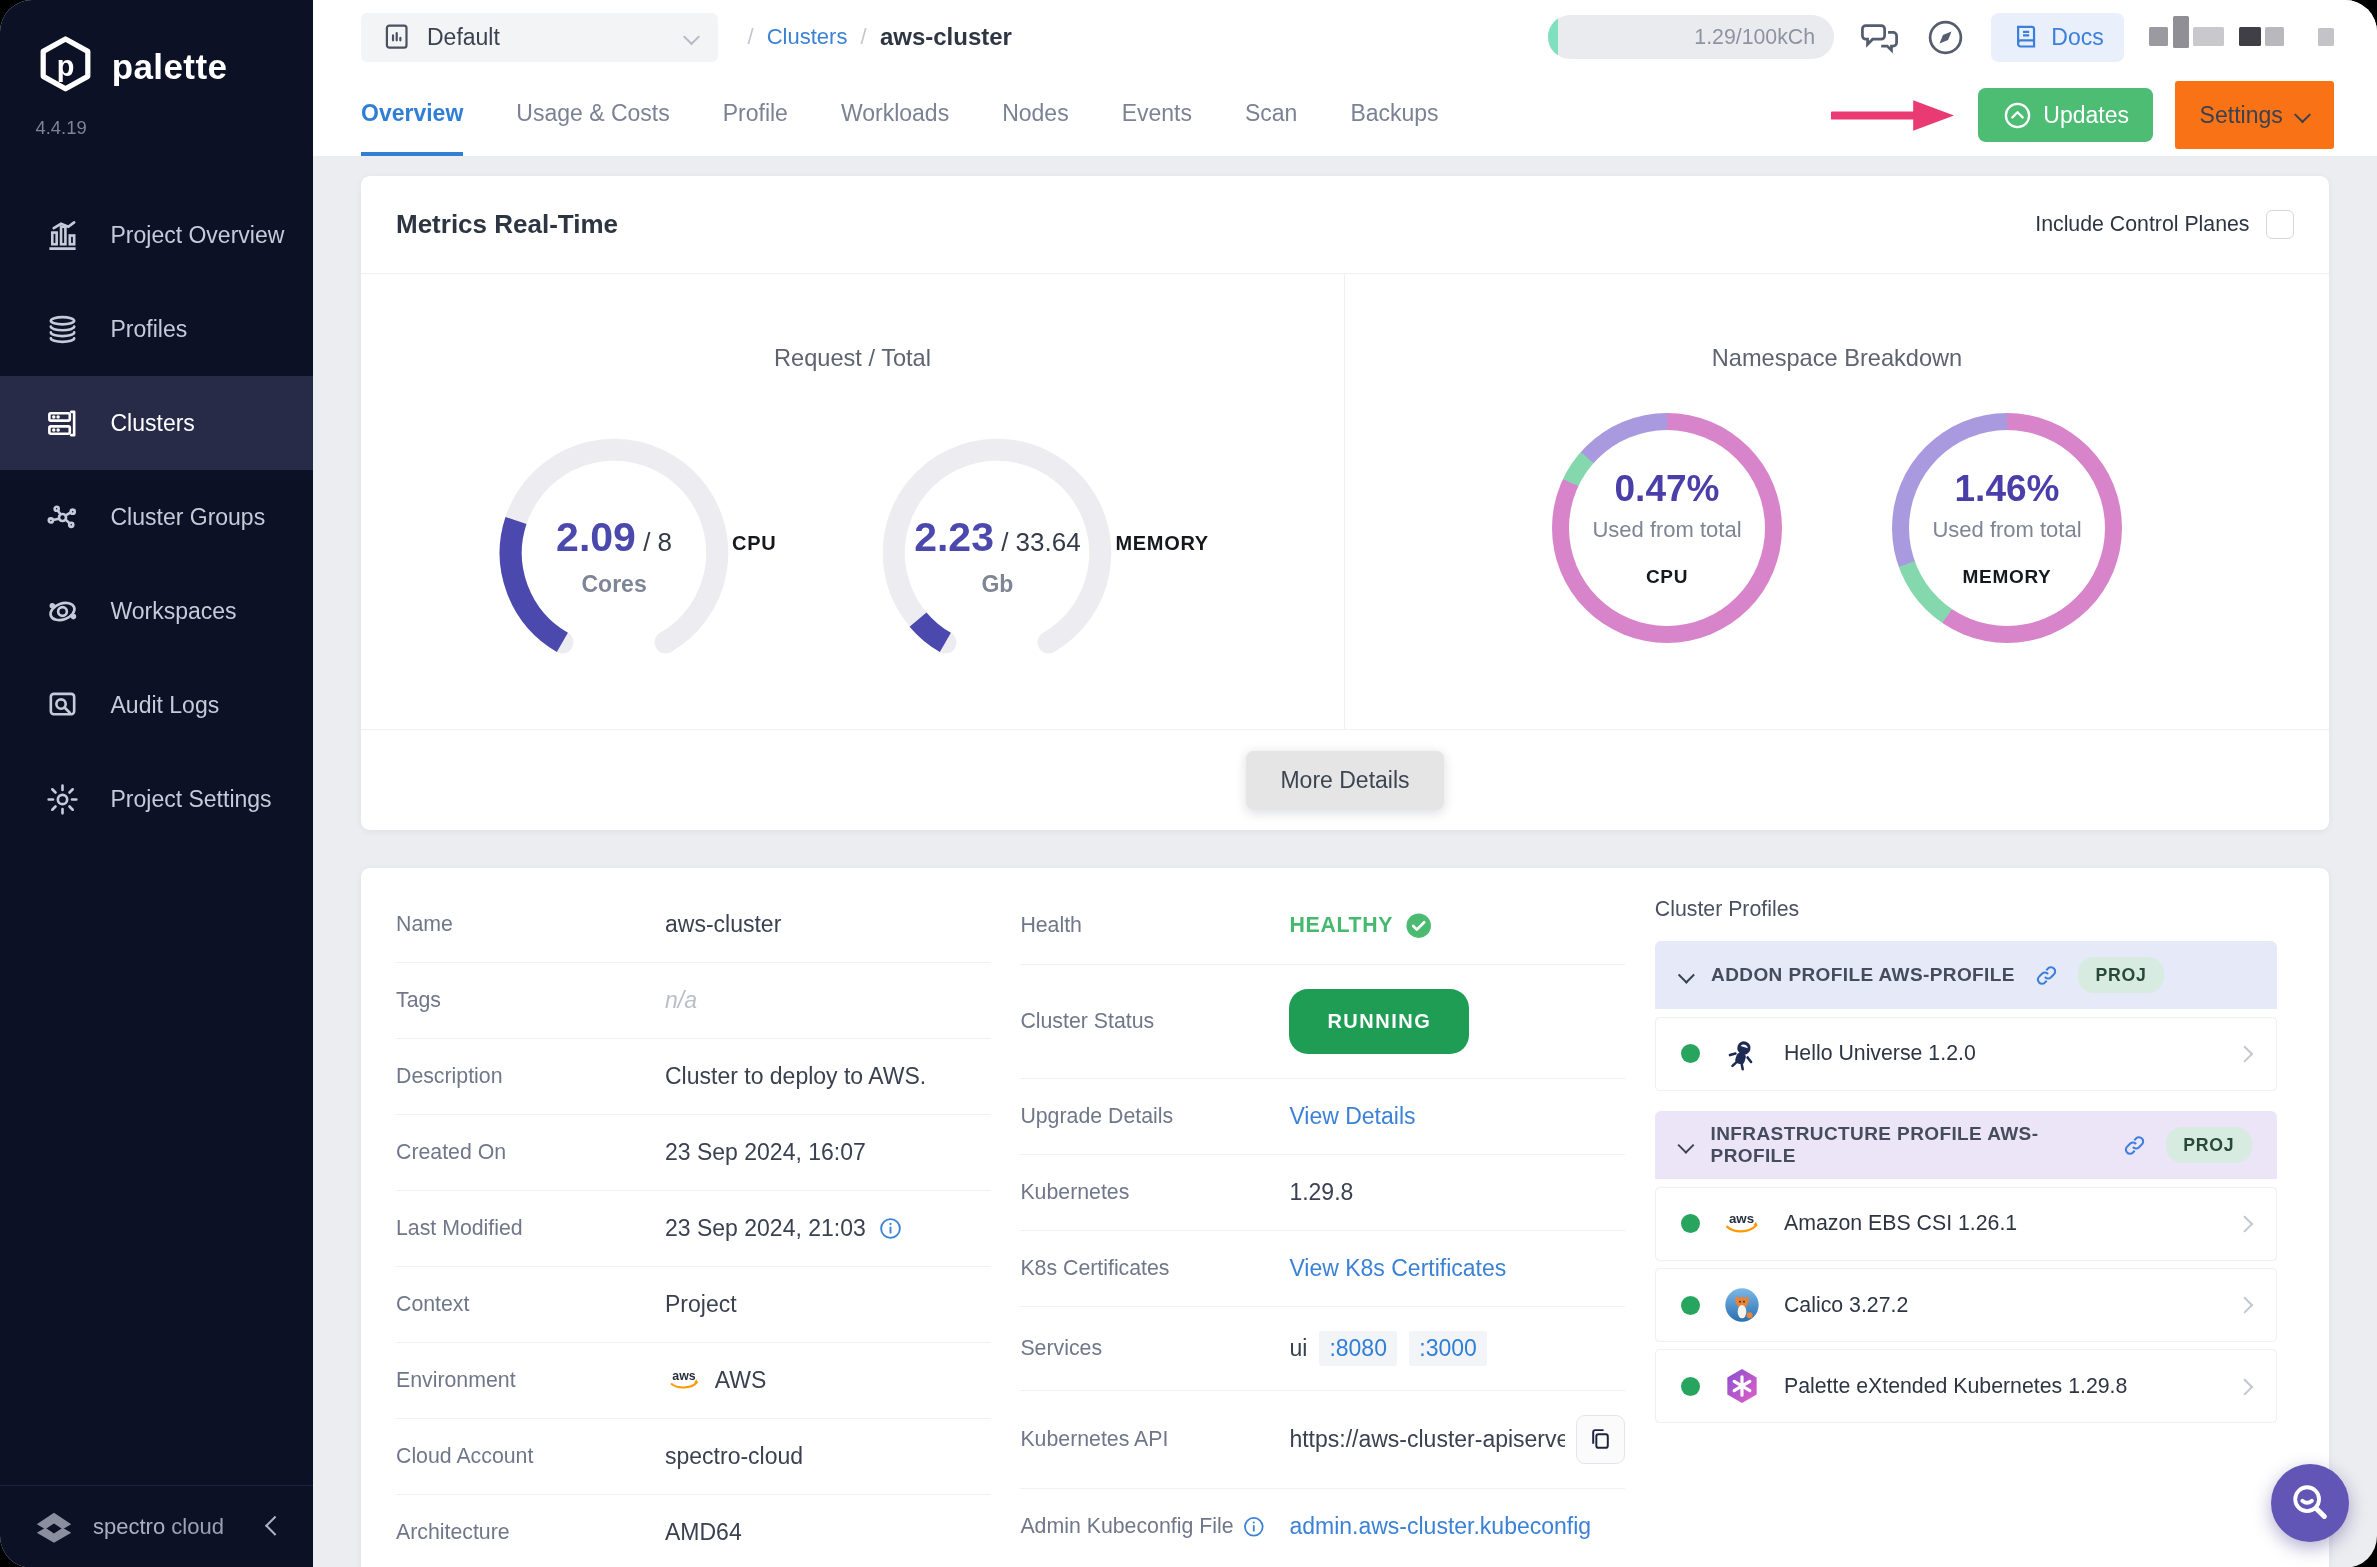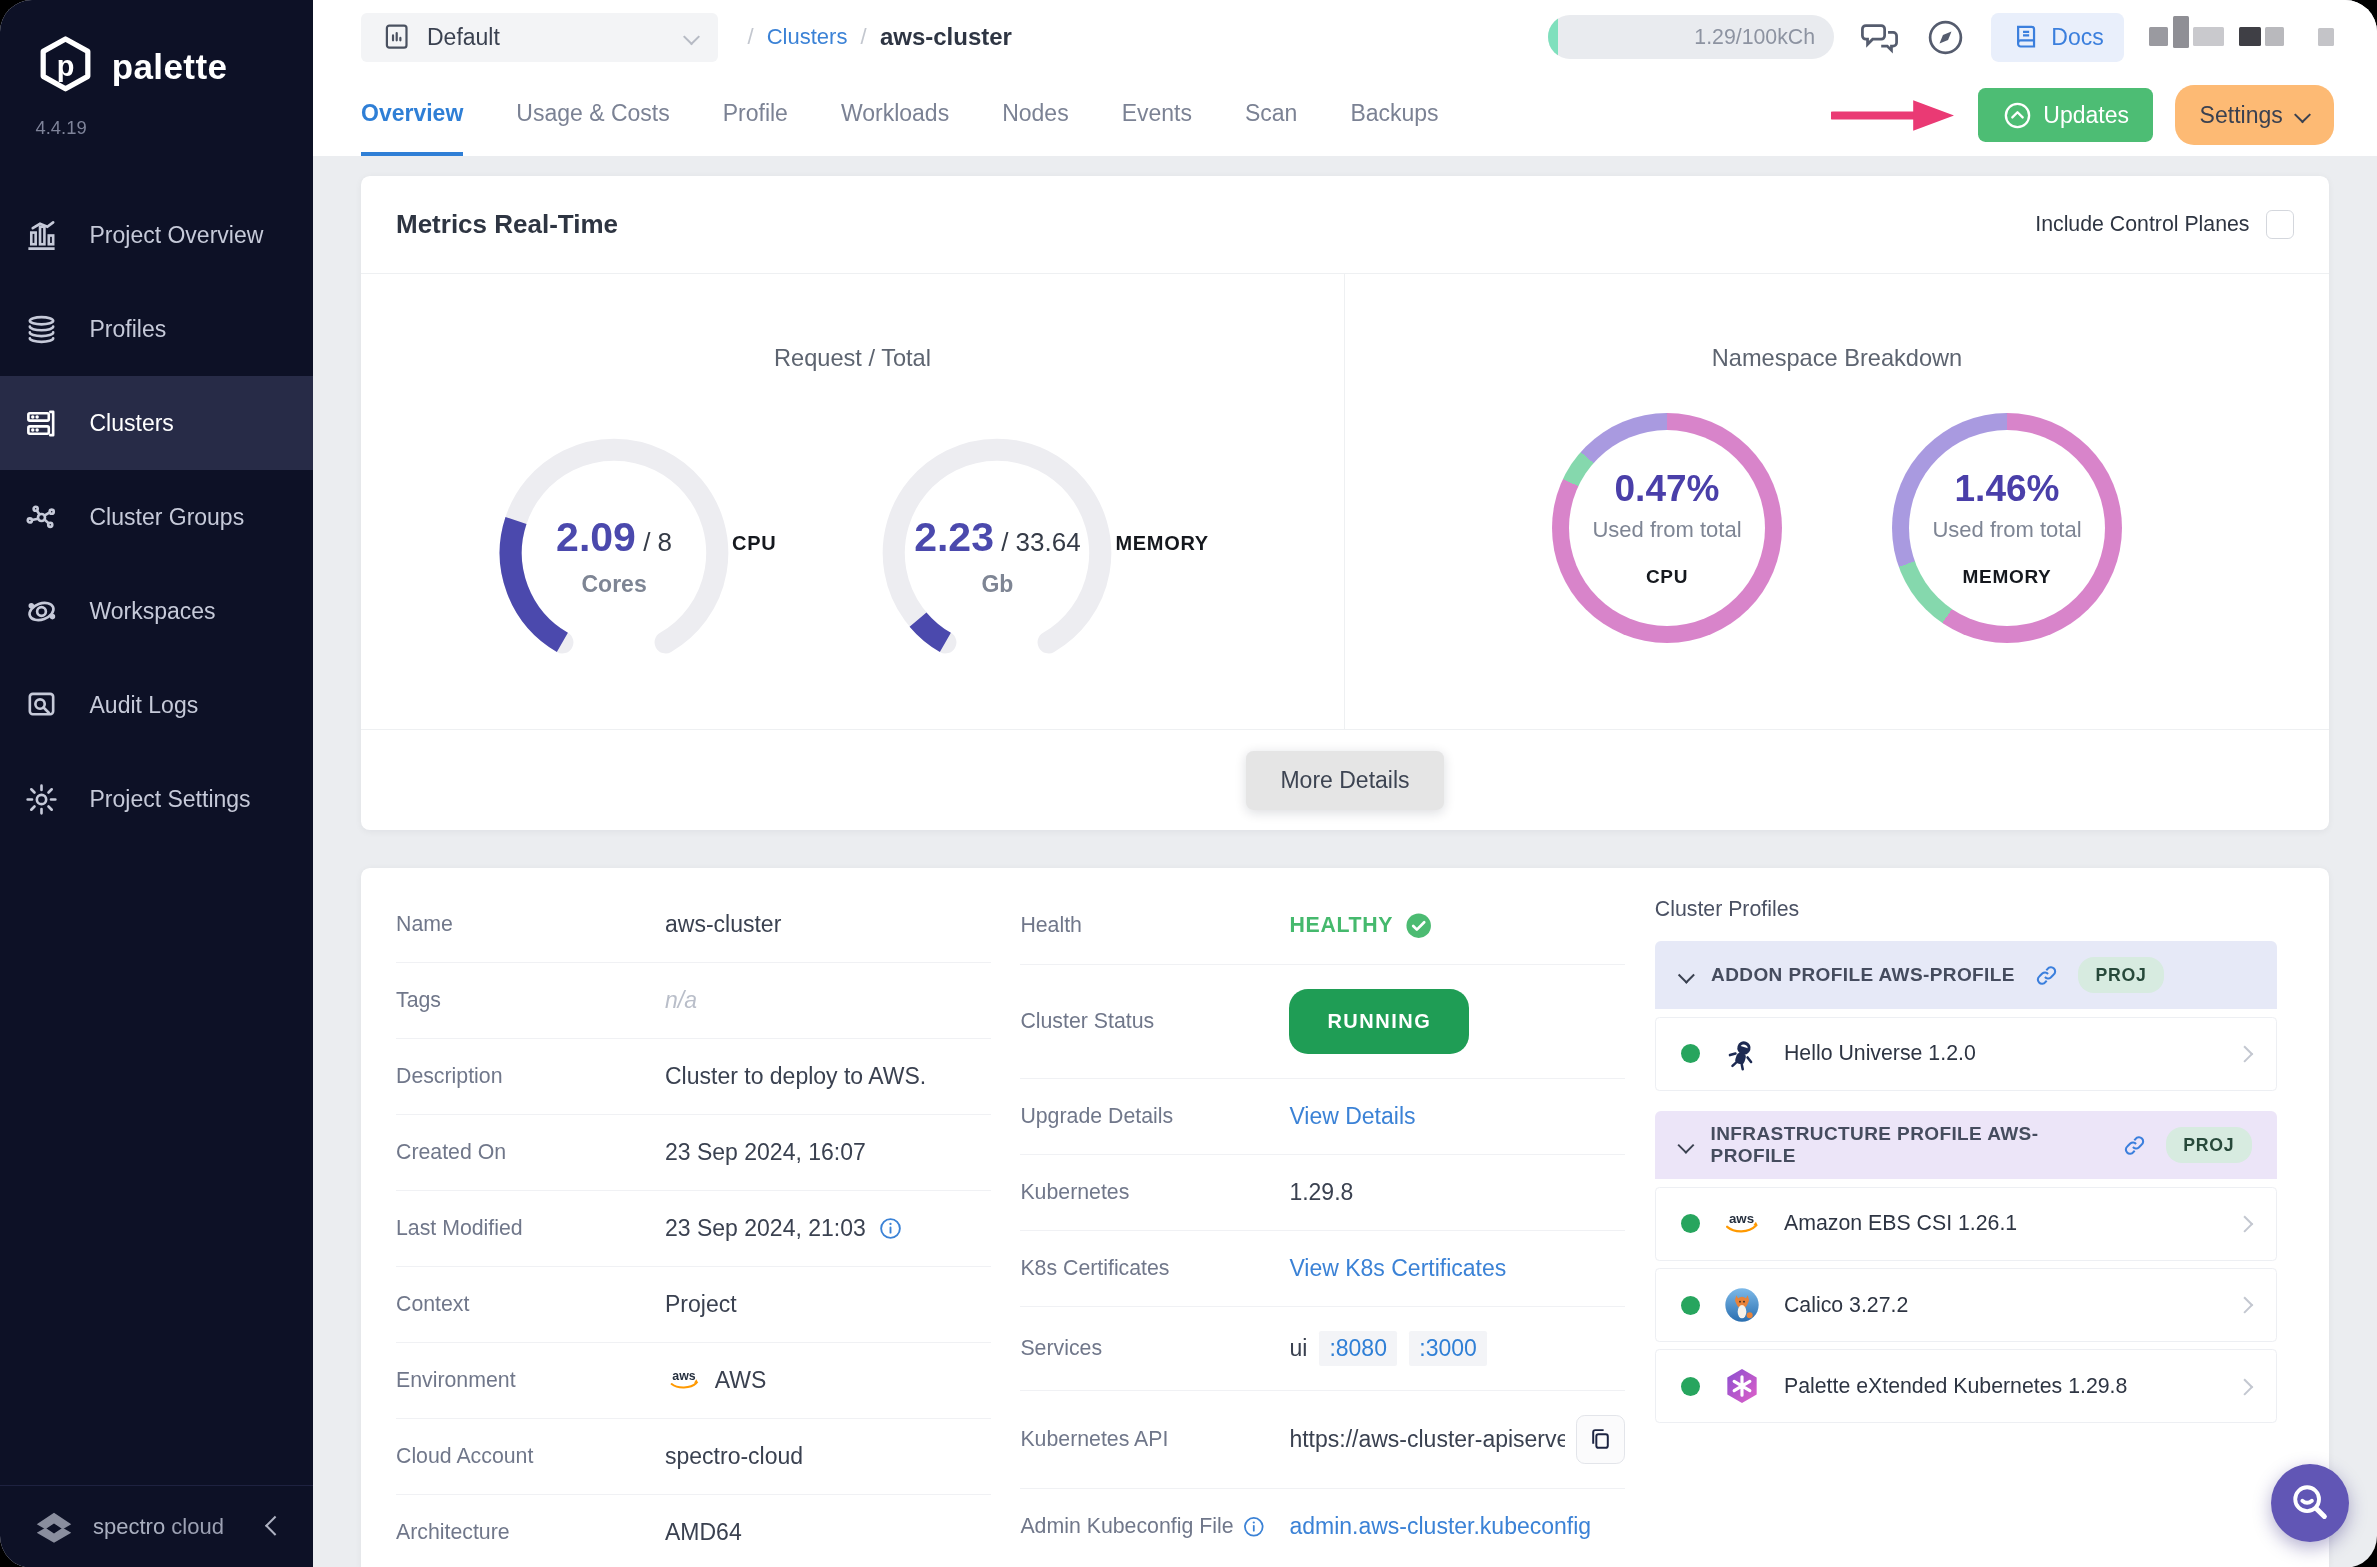--- a/index.html
+++ b/index.html
@@ -4,21 +4,21 @@
 <style>
   html,body{margin:0;padding:0;background:#000;font-family:"Liberation Sans",sans-serif;}
   .app{position:relative;width:2377px;height:1568px;background:#ebedf0;border-radius:32px;overflow:hidden;display:flex;}
   
   .sidebar{width:313px;min-width:313px;background:#0d1126;color:#c6cad9;display:flex;flex-direction:column;}
   .brand{padding:35px 0 0 34px;}
   .brand-row{display:flex;align-items:center;gap:14.7px;}
   .brand-name{color:#fff;font-size:35px;font-weight:700;letter-spacing:0.4px;}
   .version{color:#7e8399;font-size:18.4px;margin:19px 0 0 1.5px;}
   .nav{margin-top:49px;}
-  .nav-item{height:94px;display:flex;align-items:center;gap:26.5px;padding-left:20px;font-size:23px;cursor:pointer;color:#c6cad9;}
+  .nav-item{height:94px;display:flex;align-items:center;gap:26.5px;padding-left:41px;font-size:23px;cursor:pointer;color:#c6cad9;}
   .nav-item .nicon{width:43px;display:flex;justify-content:center;}
   .nav-item.active{background:#272b47;color:#fff;font-weight:500;}
   .sb-spacer{flex:1;}
   .promo{background:#14172f;padding:32px 22px 35px;text-align:center;color:#c8ccda;font-size:23px;line-height:1.45;}
   .promo-btn{margin-top:26.5px;background:#4dbd74;color:#1e4d35;font-size:23.6px;font-weight:500;border:none;border-radius:8.8px;padding:14.7px 38px;cursor:pointer;}
   .sb-footer{border-top:1.5px solid #1e2240;height:82px;display:flex;align-items:center;gap:16px;padding:0 31px;}
   .sb-footer .fname{font-size:22px;color:#9ca1b3;}
   .sb-footer .fname b{font-weight:500;color:#aab0c0;}
   .chev{display:inline-block;border-style:solid;border-color:currentColor;border-width:2.2px 2.2px 0 0;width:9.6px;height:9.6px;}
   .chev.down{transform:rotate(135deg);}
@@ -45,21 +45,21 @@
   .docs-btn span{color:#3b7fdd;font-size:23px;}
   .redacted{display:flex;align-items:center;gap:4.4px;}
   .redacted i{display:inline-block;border-radius:1.5px;}
   
   .tabsbar{background:#fff;height:82px;display:flex;align-items:center;padding:0 43px 0 48px;}
   .tabs{display:flex;gap:53px;height:100%;}
   .tab{display:flex;align-items:center;height:100%;font-size:23px;color:#7b8294;cursor:pointer;border-bottom:4.4px solid transparent;box-sizing:border-box;}
   .tab.active{color:#2f7fd6;font-weight:600;border-bottom-color:#2f7fd6;}
   .tabs-right{margin-left:auto;display:flex;align-items:center;gap:22px;}
   .updates-btn{background:#4dbd74;color:#fff;border:none;border-radius:7.4px;height:54px;display:flex;align-items:center;gap:10.3px;padding:0 23.6px;font-size:23px;cursor:pointer;}
-  .settings-btn{background:#fdba74;color:#3a4150;border:none;border-radius:19px;height:60px;display:flex;align-items:center;gap:14.7px;padding:0 25px;font-size:23px;cursor:pointer;}
+  .settings-btn{background:#f97316;color:#3a4150;border:none;border-radius:3px;height:68px;display:flex;align-items:center;gap:14.7px;padding:0 25px;font-size:23px;cursor:pointer;}
   .settings-btn .chev{color:#3a4150;border-width:2.2px 2.2px 0 0;}
   
   .content{flex:1;padding:20px 48px 0;overflow:hidden;position:relative;}
   .card{background:#fff;border-radius:8.8px;box-shadow:0 1.5px 7.4px rgba(16,24,40,.05);}
   .metrics-card{height:654px;display:flex;flex-direction:column;}
   .m-head{display:flex;align-items:center;justify-content:space-between;padding:0 35px;height:97px;border-bottom:1.5px solid #eef0f2;}
   .m-title{font-size:26px;font-weight:600;color:#2e3542;}
   .m-toggle{display:flex;align-items:center;gap:16px;}
   .m-toggle .tlabel{font-size:21.3px;color:#2e3542;}
   .checkbox{width:26.5px;height:26.5px;border:1.5px solid #d4d7dd;border-radius:5.9px;background:#fff;cursor:pointer;}

